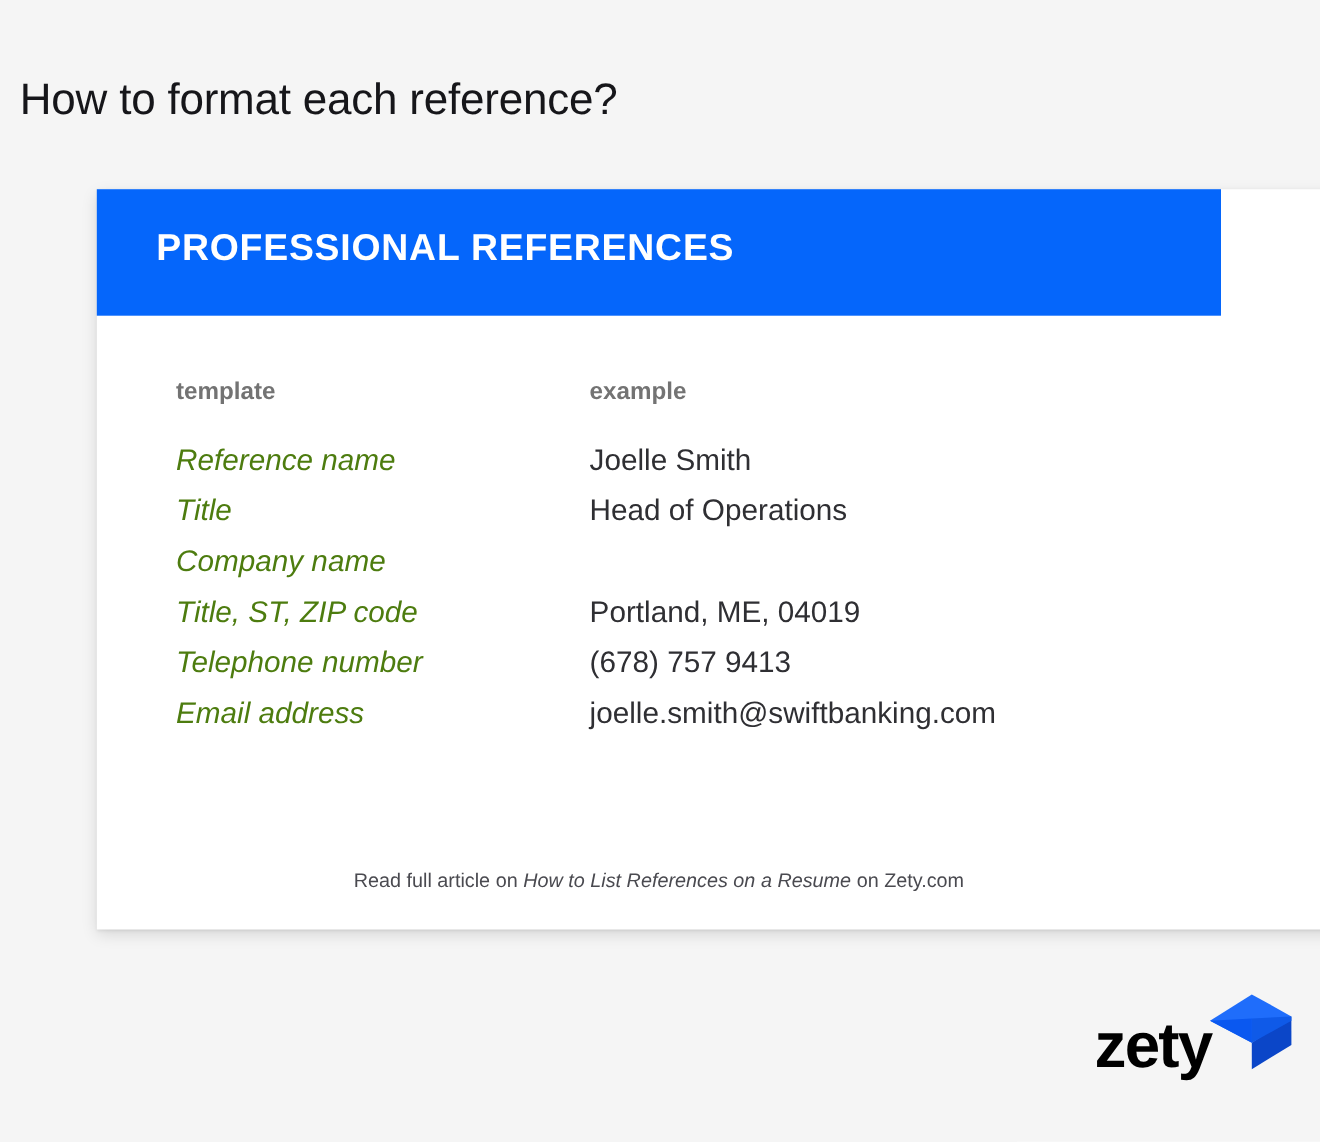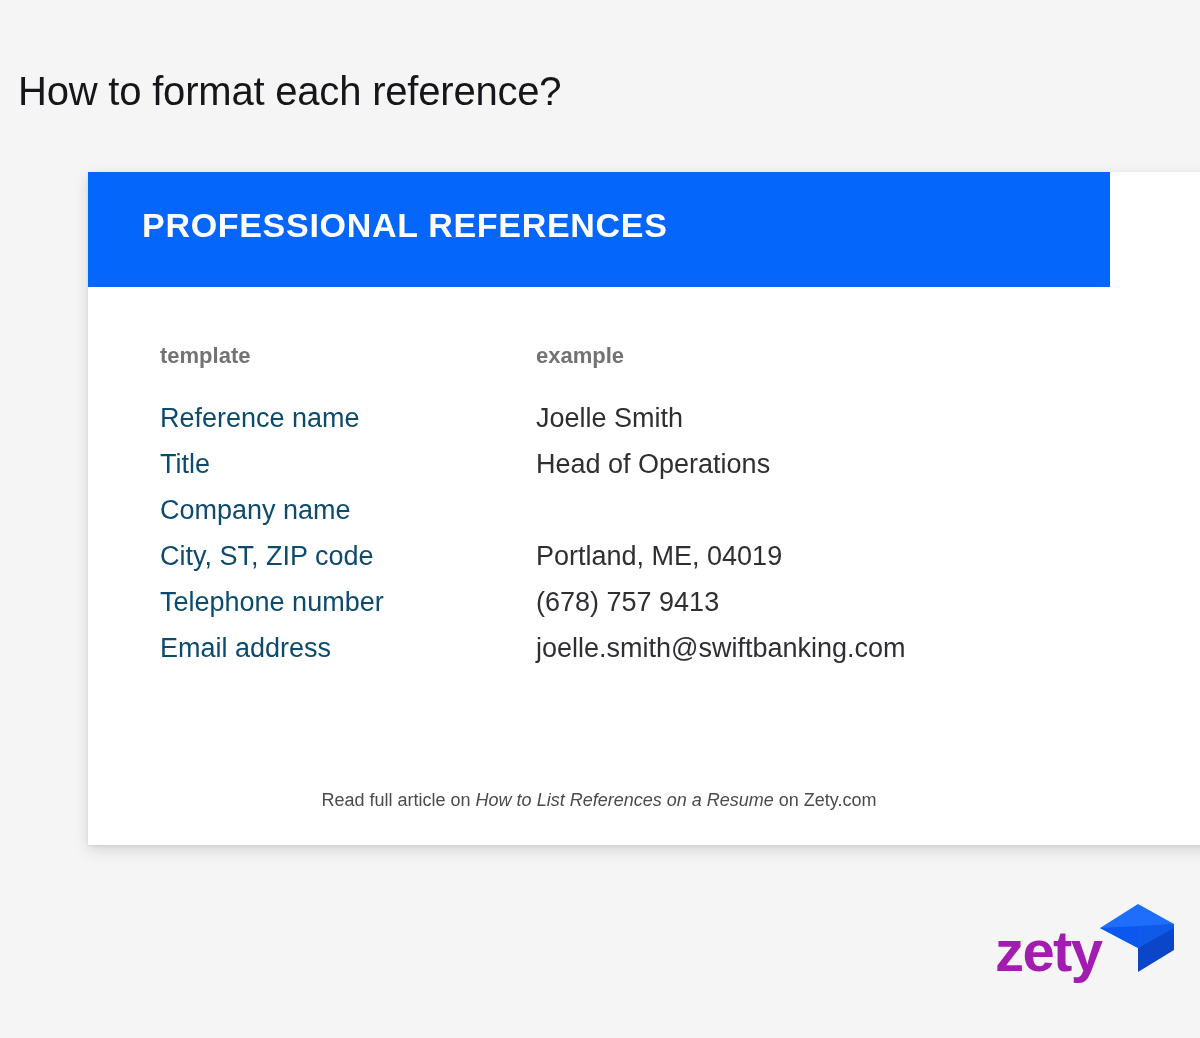--- a/index.html
+++ b/index.html
@@ -103,21 +103,22 @@
   .cell {
     position: absolute;
     top: 0;
     font-size: 27px;
     line-height: 38px;
     color: #333336;
     white-space: nowrap;
   }
   .cell.template {
     left: 72px;
-    color: #0c4a6e;
+    font-style: italic;
+    color: #4d7c0f;
   }
   .cell.example {
     left: 448px;
     font-style: normal;
     color: #2f2f33;
   }
 
   
   .card-footnote {
     position: absolute;
@@ -141,21 +142,21 @@
     top: 898px;
     width: 180px;
     height: 82px;
   }
   .logo-wordmark {
     position: absolute;
     left: 0;
     bottom: 0;
     font-size: 58px;
     font-weight: bold;
-    color: #a21caf;
+    color: #000000;
     letter-spacing: -1.6px;
     line-height: 1;
   }
   .logo-mark {
     position: absolute;
     left: 103px;
     top: 0;
     width: 78px;
     height: 78px;
   }
@@ -189,21 +190,21 @@
         <div class="cell template">Title</div>
         <div class="cell example">Head of Operations</div>
       </div>
 
       <div class="row">
         <div class="cell template">Company name</div>
       </div>
 
 
       <div class="row">
-        <div class="cell template">City, ST, ZIP code</div>
+        <div class="cell template">Title, ST, ZIP code</div>
         <div class="cell example">Portland, ME, 04019</div>
       </div>
 
       <div class="row">
         <div class="cell template">Telephone number</div>
         <div class="cell example">(678) 757 9413</div>
       </div>
 
       <div class="row">
         <div class="cell example">joelle.smith@swiftbanking.com</div>

